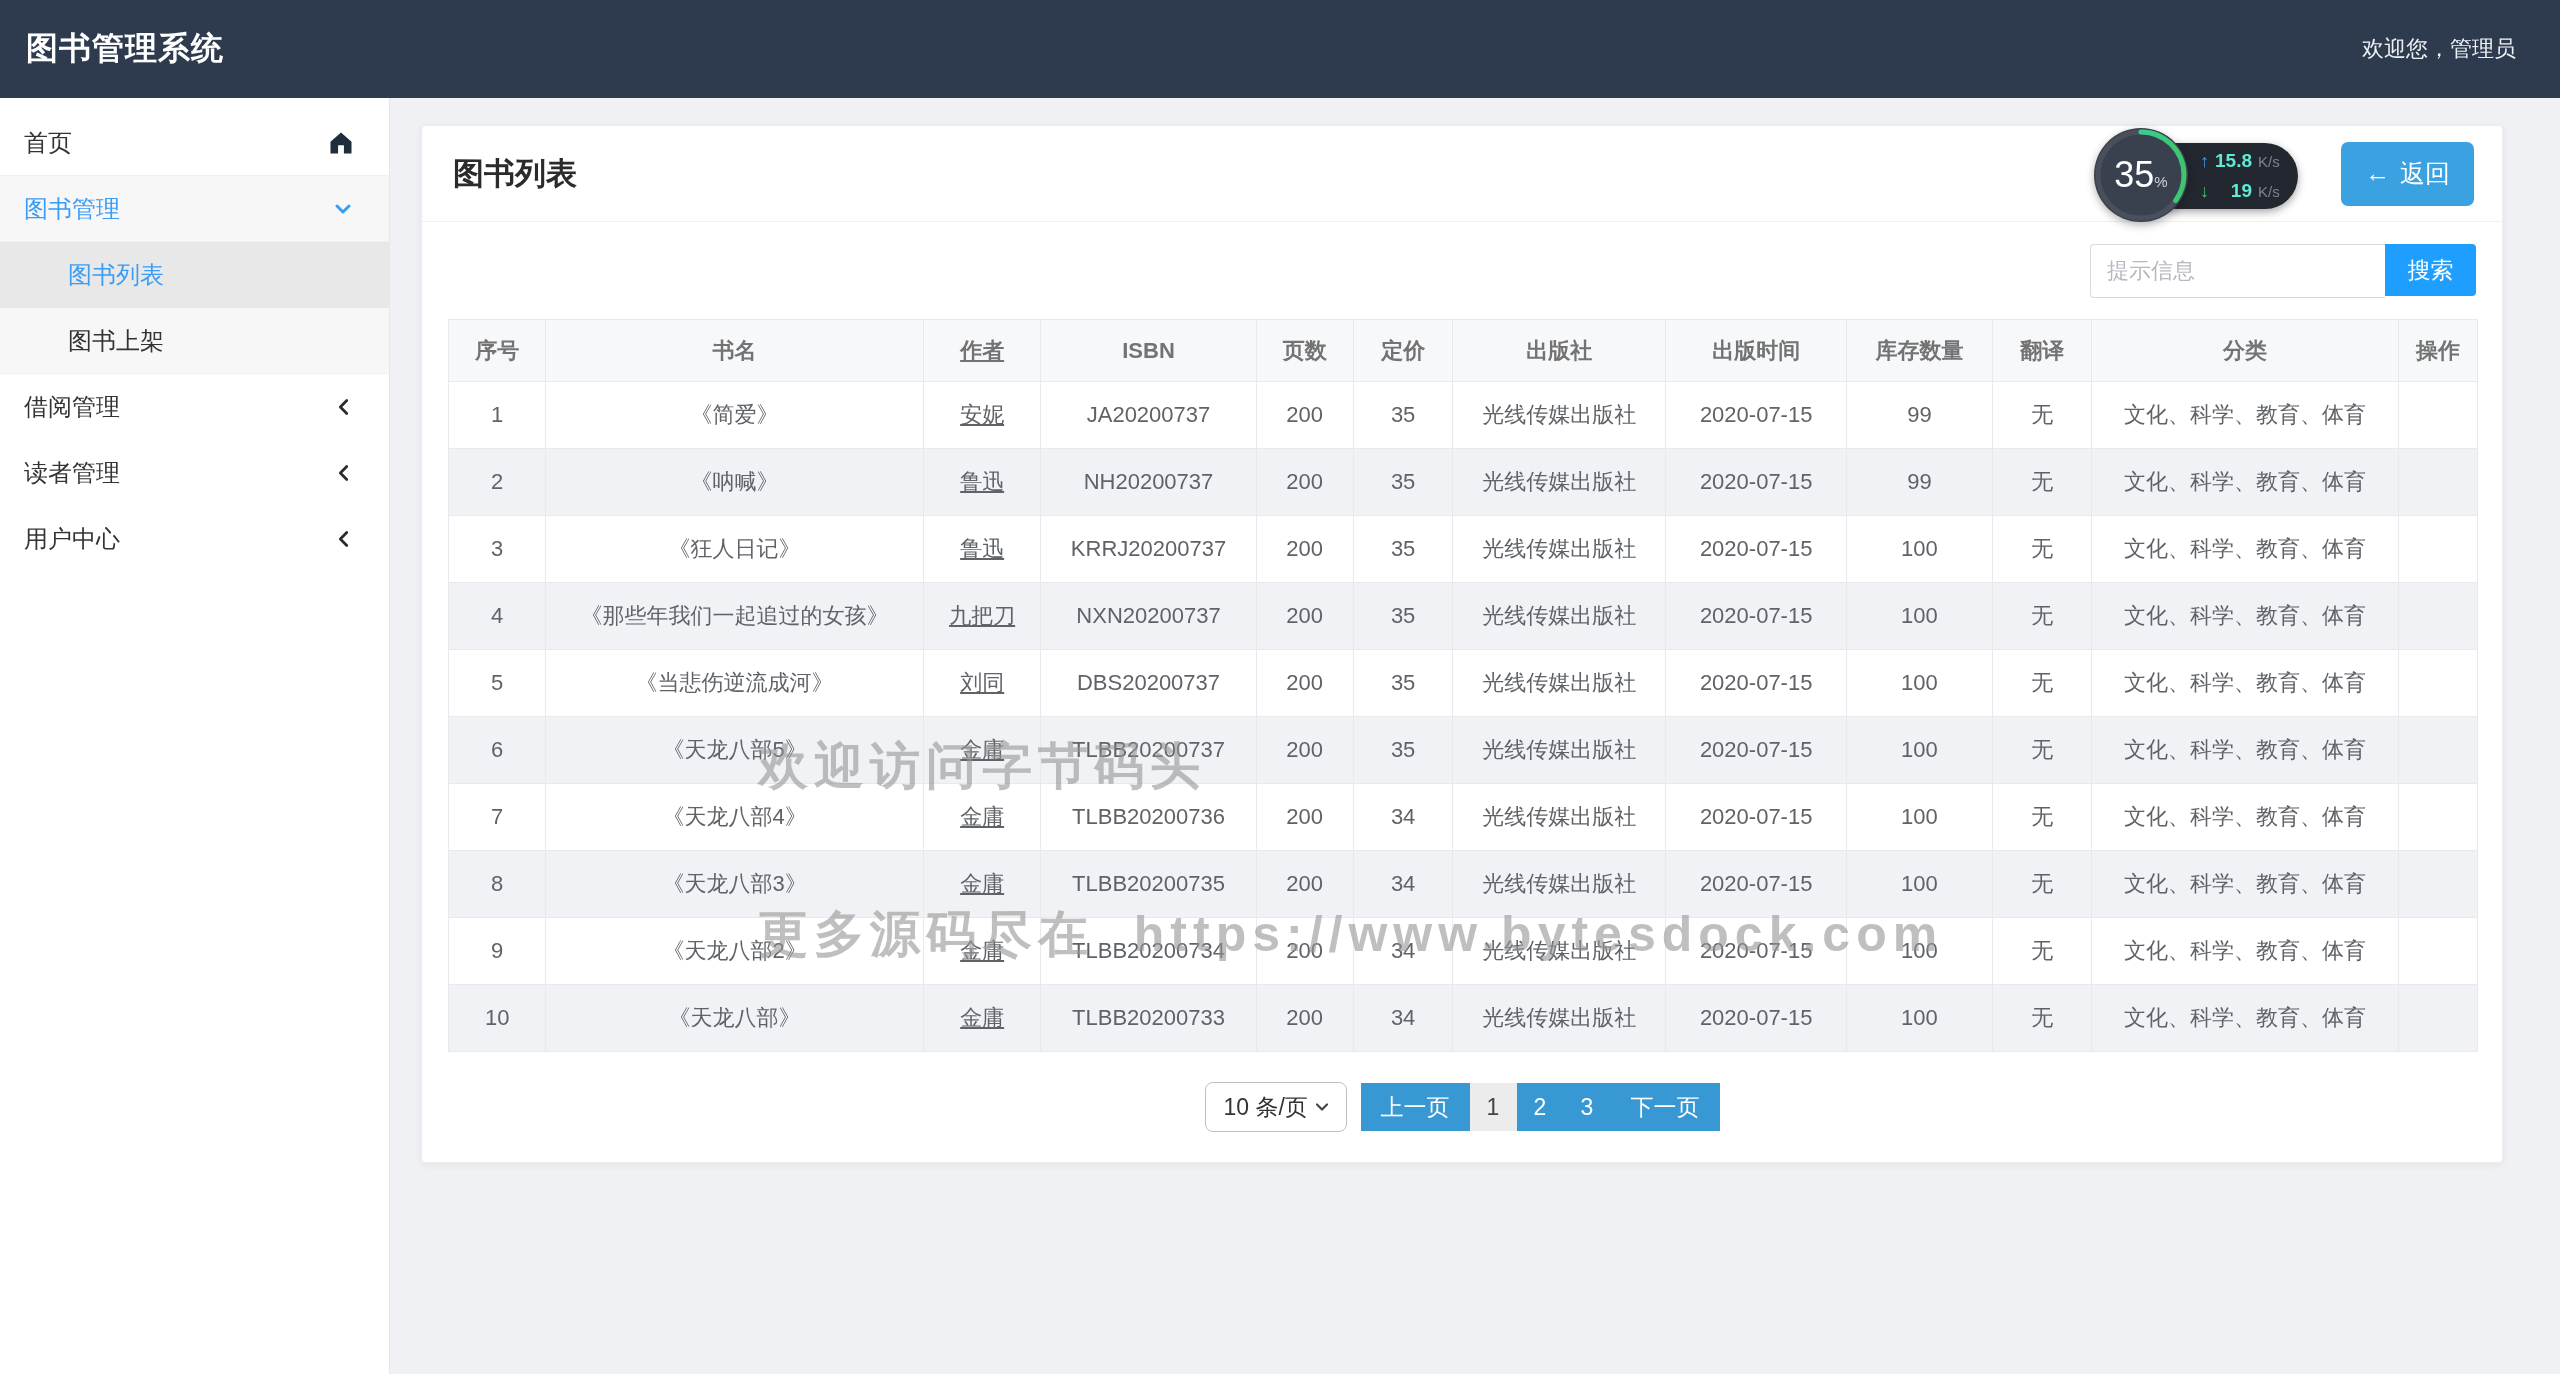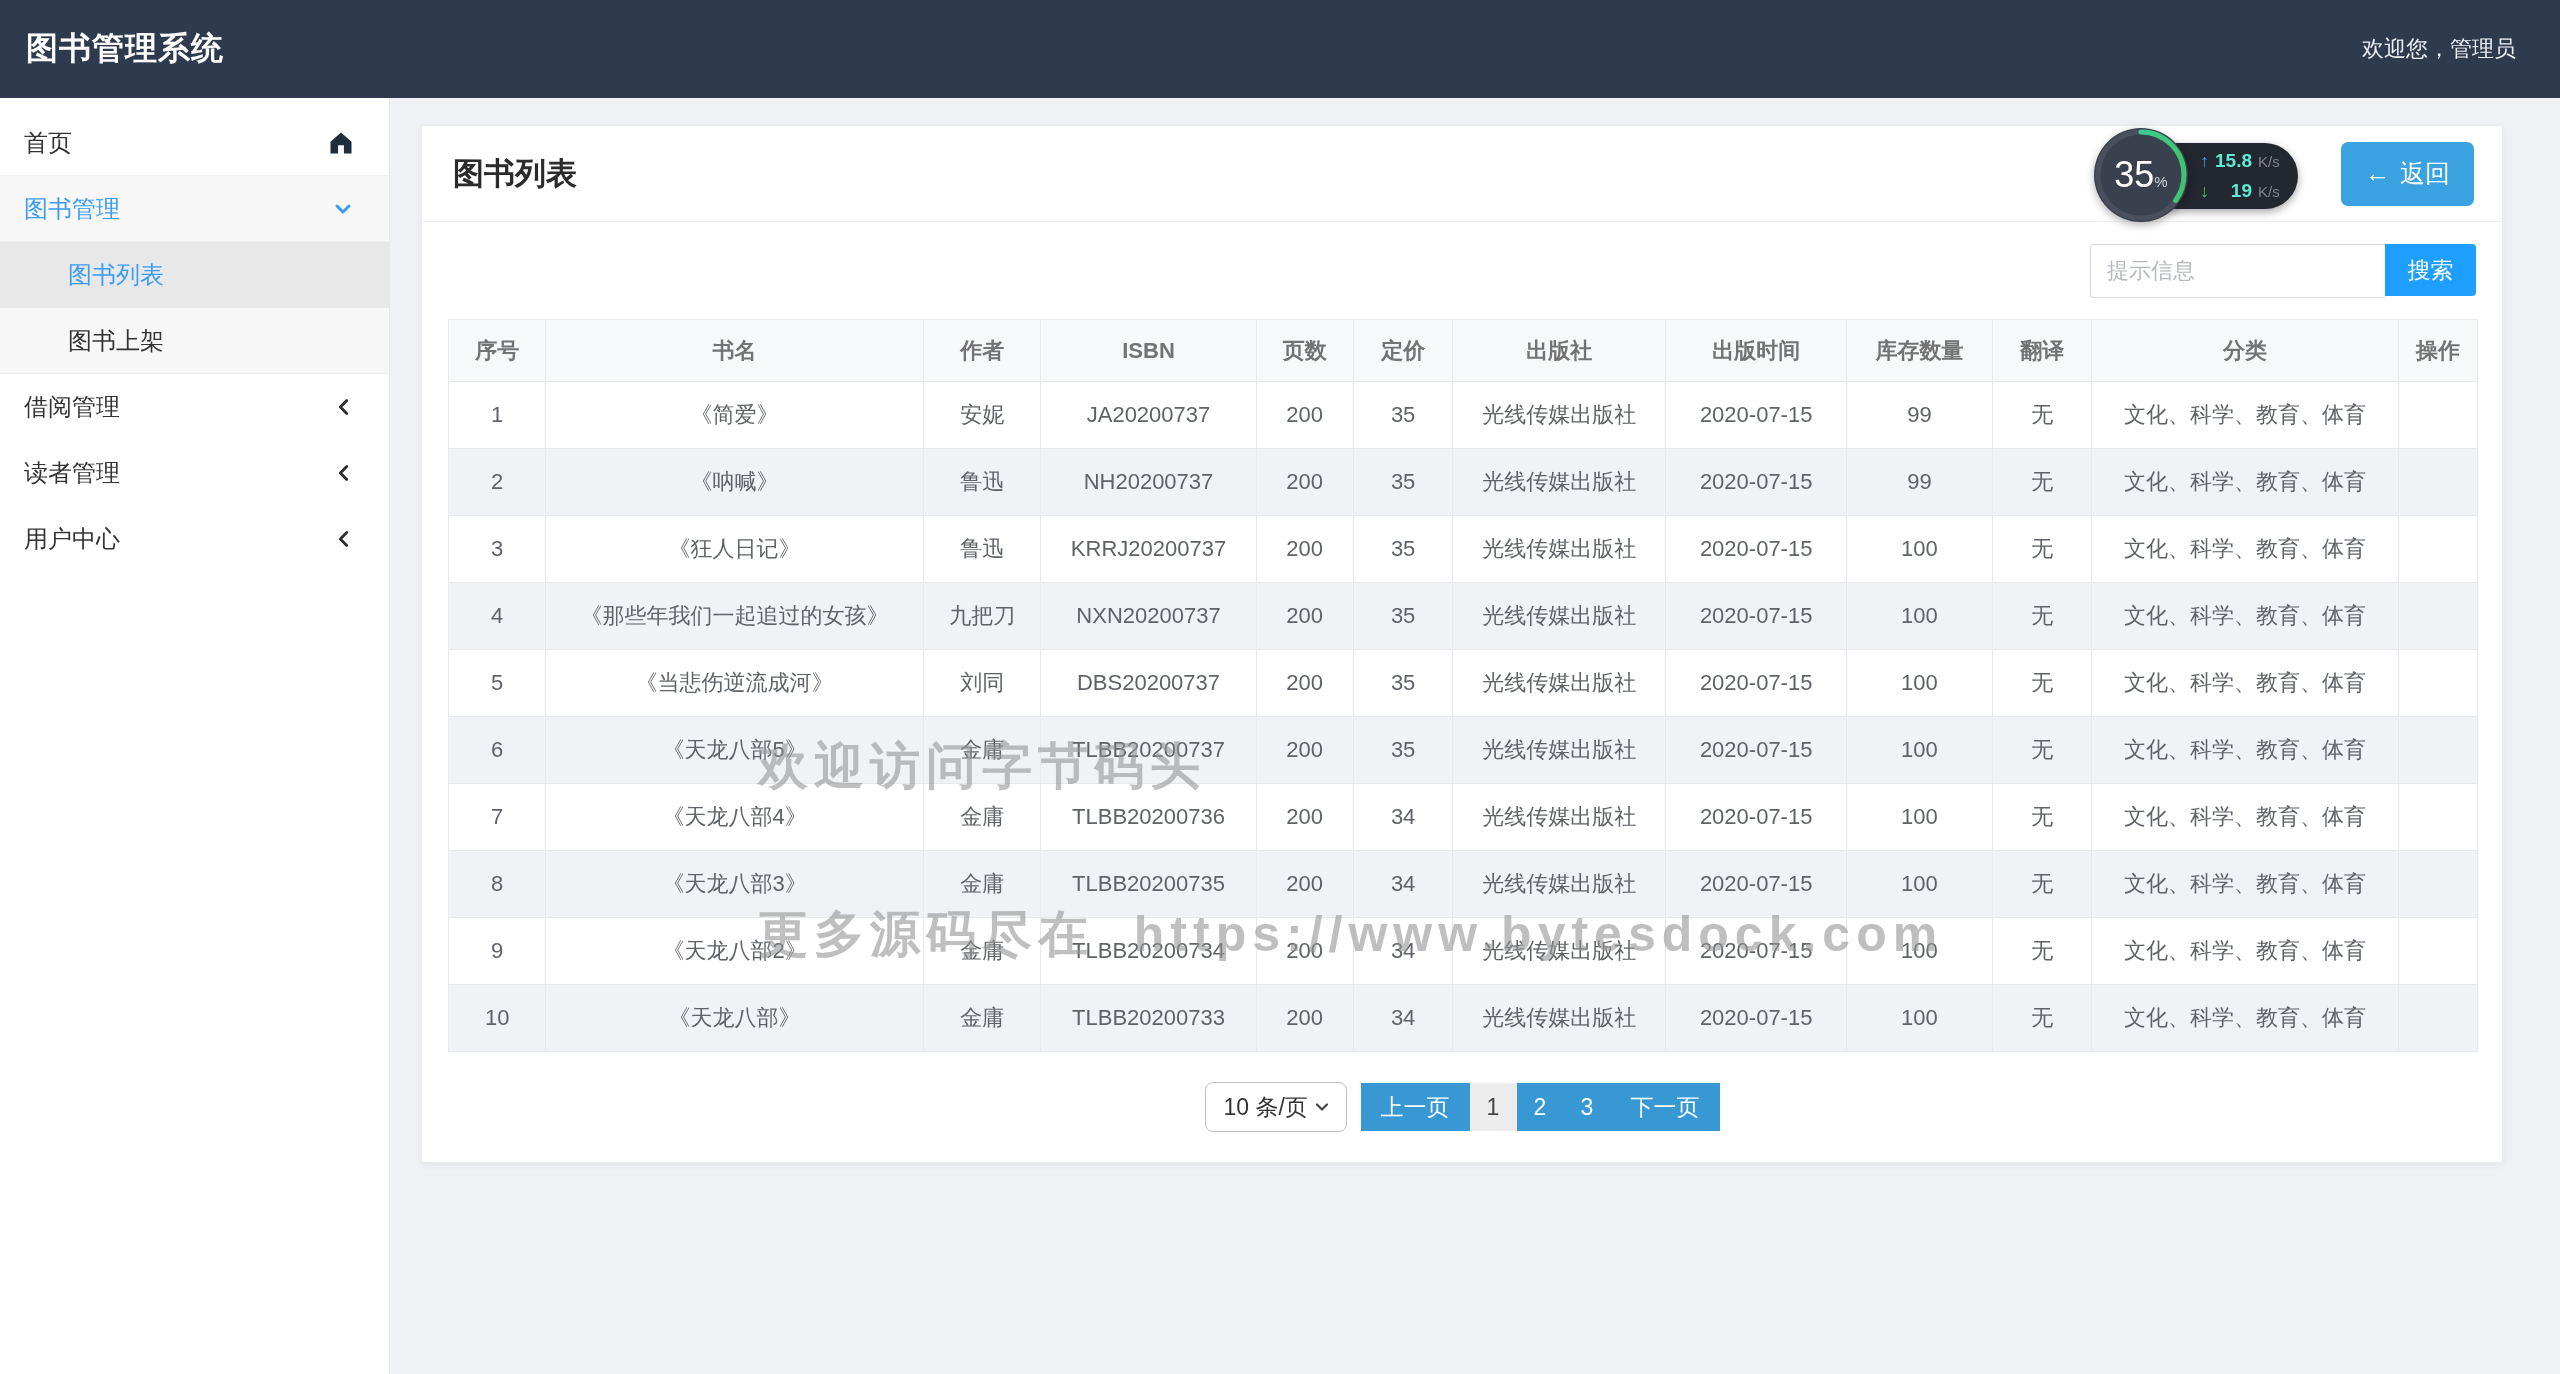--- a/index.html
+++ b/index.html
@@ -74,21 +74,21 @@
   }
   table.books th, table.books td {
     border:1px solid #e7e9ec; text-align:center; vertical-align:middle;
     font-size:22px; overflow:hidden; white-space:nowrap;
   }
   table.books th { height:62px; background:#f7f8fa; color:#737373; font-weight:bold; }
   table.books td { height:67px; color:#5f6368; }
   table.books tbody tr:nth-child(even) { background:#f1f2f6; }
   th:nth-child(1), td:nth-child(1){ width:4.8%; }
   th:nth-child(2), td:nth-child(2){ width:18.6%; }
-  th:nth-child(3), td:nth-child(3){ width:5.8%; }
+  th:nth-child(3), td:nth-child(3){ width:5.8%;text-decoration:underline; }
   th:nth-child(4), td:nth-child(4){ width:10.6%; }
   th:nth-child(5), td:nth-child(5){ width:4.8%; }
   th:nth-child(6), td:nth-child(6){ width:4.9%; }
   th:nth-child(7), td:nth-child(7){ width:10.5%; }
   th:nth-child(8), td:nth-child(8){ width:8.9%; }
   th:nth-child(9), td:nth-child(9){ width:7.2%; }
   th:nth-child(10),td:nth-child(10){ width:4.9%; }
   th:nth-child(11),td:nth-child(11){ width:15.1%; }
   th:nth-child(12),td:nth-child(12){ width:3.9%; }
 

